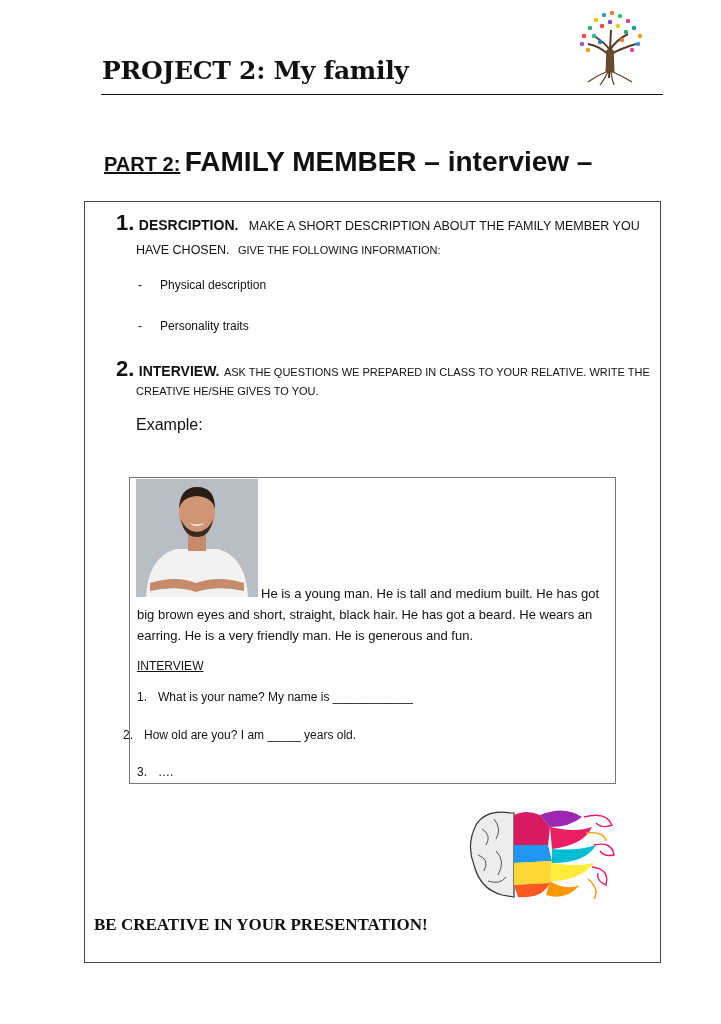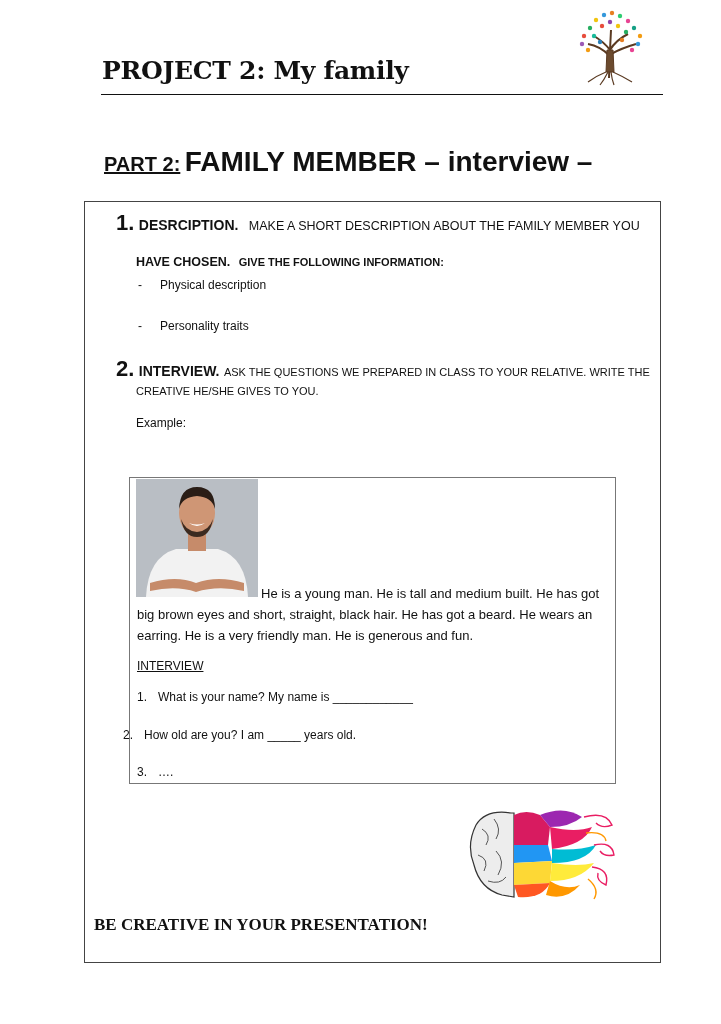--- a/index.html
+++ b/index.html
@@ -69,38 +69,38 @@
   <span class="big">FAMILY MEMBER – interview –</span>
 </div>
 
 <div class="abs outer"></div>
 
 <div class="abs line" style="left:116px; top:210px;">
   <span class="sec-num">1.</span>
   <span class="sec-head">DESRCIPTION.</span>
   <span class="caps" style="margin-left:6px;">MAKE A SHORT DESCRIPTION ABOUT THE FAMILY MEMBER YOU</span>
 </div>
-<div class="abs line" style="left:136px; top:252px;font-weight:bold;">
+<div class="abs line" style="left:136px; top:240px;">
   <span class="caps">HAVE CHOSEN.</span>
   <span class="caps2" style="margin-left:4px;">GIVE THE FOLLOWING INFORMATION:</span>
 </div>
 <div class="abs bullet line" style="left:138px; top:278px;">
   <span class="dash">-</span><span>Physical description</span>
 </div>
 <div class="abs bullet line" style="left:138px; top:297px;margin-top:22px;">
   <span class="dash">-</span><span>Personality traits</span>
 </div>
 
 <div class="abs line" style="left:116px; top:356px;">
   <span class="sec-num">2.</span>
   <span class="sec-head">INTERVIEW.</span>
   <span class="caps2">ASK THE QUESTIONS WE PREPARED IN CLASS TO YOUR RELATIVE. WRITE THE</span>
 </div>
 <div class="abs line caps2" style="left:136px; top:385px;">CREATIVE HE/SHE GIVES TO YOU.</div>
-<div class="abs line" style="left:136px; top:416px; font-size:12px;">Example:</div>
+<div class="abs line" style="left:136px; top:416px; font-size:16px;">Example:</div>
 
 <div class="abs inner"></div>
 <svg class="abs photo" viewBox="0 0 122 118">
   <rect width="122" height="118" fill="#b9bec4"></rect>
   <path d="M10 118 Q12 78 40 70 L82 70 Q110 78 112 118 Z" fill="#f2f2f2"></path>
   <rect x="52" y="52" width="18" height="20" fill="#c68b6a"></rect>
   <ellipse cx="61" cy="34" rx="18" ry="23" fill="#cf9675"></ellipse>
   <path d="M43 30 Q44 8 61 8 Q79 8 79 30 Q76 18 61 17 Q46 18 43 30 Z" fill="#2a1d16"></path>
   <path d="M45 40 Q48 58 61 58 Q74 58 77 40 Q73 52 61 53 Q49 52 45 40 Z" fill="#3b2a20"></path>
   <path d="M53 44 Q61 50 69 44 Q61 47 53 44 Z" fill="#fff"></path>

